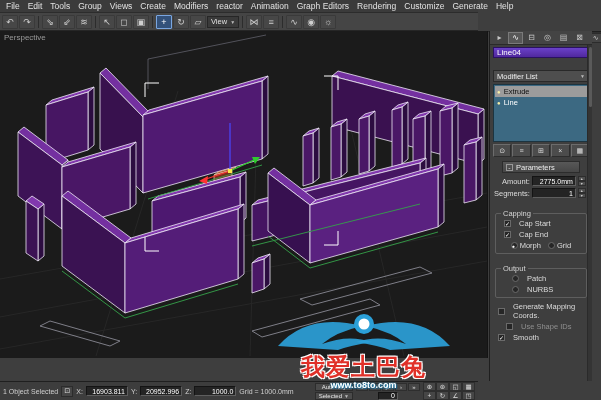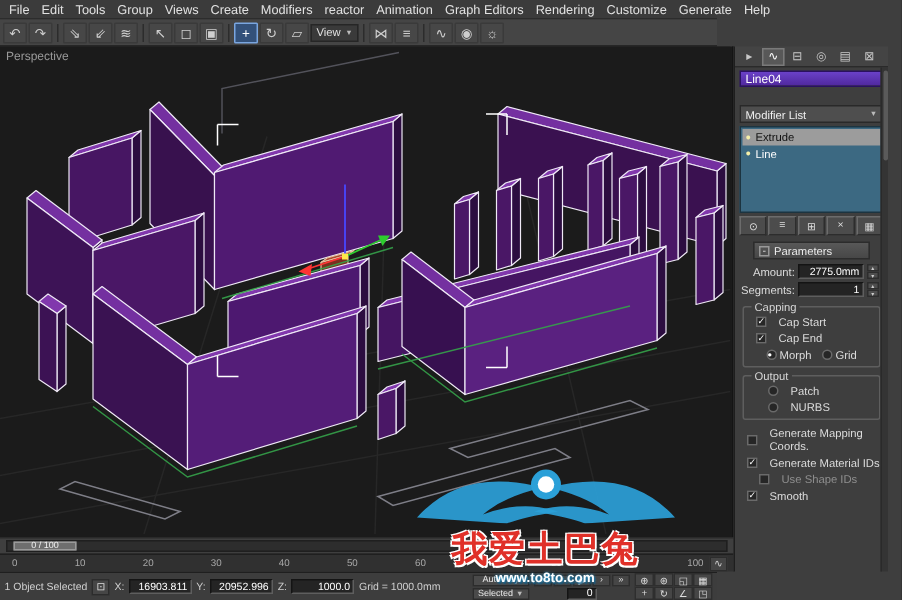--- a/index.html
+++ b/index.html
@@ -7,21 +7,21 @@
 .win{position:relative;width:478px;height:400px;background:#3e3e3e}
 .menubar{height:13px;background:#3b3b3b;display:flex;align-items:center;padding:0 2px;border-bottom:1px solid #2c2c2c}
 .mi{font-size:8.5px;color:#e2e2e2;padding:0 4px;line-height:12px;white-space:nowrap}
 .toolbar{height:18px;background:#454545;display:flex;align-items:center;gap:1px;padding:0 2px;border-bottom:1px solid #262626}
 .tbtn{width:16px;height:14px;display:flex;align-items:center;justify-content:center;font-size:9px;color:#cfcfcf;background:#474747;border:1px solid #3a3a3a;border-radius:1px}
 .tbtn.active{background:#33517a;border-color:#7aa6e0;color:#fff}
 .tsep{width:1px;height:12px;background:#2c2c2c;margin:0 2px}
 .combo{height:12px;background:#3a3a3a;border:1px solid #262626;display:flex;align-items:center;font-size:7.5px;color:#e0e0e0;padding:0 3px;gap:3px}
 .arr{font-size:5px;color:#bbb}
 .main{display:flex;height:350px}
-.leftcol{width:489px;display:flex;flex-direction:column}
+.leftcol{width:489px;display:flex;flex-direction:row}
 .viewport{position:relative;width:489px;height:327px;background:#1b1b1b;border-right:1px solid #141414}
 .vplabel{position:absolute;top:2px;left:4px;font-size:8px;color:#9a9a9a;z-index:5}
 .vp-svg{display:block}
 .timeslider{height:11px;background:#3f3f3f;border-top:1px solid #2a2a2a;padding:1px 4px}
 .ts-track{position:relative;height:8px;background:#2d2d2d;border:1px solid #1f1f1f}
 .ts-handle{position:absolute;left:4px;top:0;width:42px;height:6px;background:#6e6e6e;border:1px solid #9a9a9a;font-size:6px;color:#f2f2f2;display:flex;align-items:center;justify-content:center;line-height:6px}
 .trackbar{height:12px;background:#303030;border-top:1px solid #1f1f1f;display:flex;align-items:center;padding:0 4px 0 8px;gap:0}
 .ticks{flex:1;display:flex;justify-content:space-between;align-items:center}
 .tick{font-size:6.5px;color:#a8a8a8}
 .tb-btn{width:12px;height:10px;background:#454545;border:1px solid #2c2c2c;color:#ccc;font-size:7px;display:flex;align-items:center;justify-content:center;margin-left:4px}
@@ -39,21 +39,21 @@
 .sbtns{display:flex;gap:1px;margin:2px 3px;height:13px}
 .sbtn{flex:1;background:#4c4c4c;border:1px solid #2d2d2d;border-top-color:#6c6c6c;border-left-color:#6c6c6c;display:flex;align-items:center;justify-content:center;font-size:7px;color:#ddd}
 .rollhead{margin:2px 12px 1px;height:12px;background:linear-gradient(#585858,#474747);border:1px solid #2c2c2c;display:flex;align-items:center;gap:3px;padding:0 3px;font-weight:normal;color:#ececec}
 .rbox{width:7px;height:7px;border:1px solid #999;font-size:7px;line-height:5px;text-align:center;color:#ddd}
 .params{flex:1;padding:1px 2px;overflow:hidden}
 .prow{display:flex;align-items:center;justify-content:flex-end;gap:2px;padding:1px 4px 1px 2px}
 .plabel{color:#dcdcdc}
 .pfield{width:44px;height:10px;background:#242424;border:1px solid #141414;border-bottom-color:#5e5e5e;border-right-color:#5e5e5e;color:#fff;font-size:7px;display:flex;align-items:center;justify-content:flex-end;padding:0 2px}
 .spin{display:flex;flex-direction:column;width:8px}
 .spin span{height:5px;background:#4e4e4e;border:1px solid #2d2d2d;font-size:4px;line-height:3px;text-align:center;color:#ccc}
-.group{margin:5px 3px 3px;border:1px solid #5e5e5e;border-radius:2px;position:relative;padding:4px 2px 2px}
+.group{margin:14px 3px 3px;border:1px solid #5e5e5e;border-radius:2px;position:relative;padding:4px 2px 2px}
 .legend{position:absolute;top:-5px;left:5px;background:#3e3e3e;padding:0 2px;color:#d6d6d6}
 .cbrow{display:flex;align-items:center;gap:8px;padding:1px 2px 1px 6px}
 .cb{width:7px;height:7px;background:#262626;border:1px solid #6a6a6a;font-size:6px;line-height:6px;text-align:center;color:#fff;flex:0 0 auto}
 .rb{width:7px;height:7px;background:#262626;border:1px solid #6a6a6a;border-radius:50%;font-size:5px;line-height:6px;text-align:center;color:#fff;flex:0 0 auto}
 .radinline{display:flex;gap:7px;justify-content:center;align-items:center;padding:1px 0}
 .radinline span{display:inline-flex;align-items:center;gap:2px}
 .dim{color:#8f8f8f}
 .indent{padding-left:14px}
 .pscroll{position:absolute;right:0;top:14px;bottom:0;width:5px;background:#343434;border-left:1px solid #2a2a2a}
 .pthumb{position:absolute;top:2px;left:1px;width:3px;height:60px;background:#5a5a5a;border-radius:2px}
@@ -356,24 +356,20 @@
           </div>
           <div class="cbrow indent">
             <span class="rb"></span>
             <span class="plabel">NURBS</span>
           </div>
         </div>
         <div class="cbrow">
           <span class="cb"></span>
           <span class="plabel">Generate Mapping Coords.</span>
         </div>
-        <div class="cbrow">
-          <span class="cb">✓</span>
-          <span class="plabel">Generate Material IDs</span>
-        </div>
         <div class="cbrow indent">
           <span class="cb"></span>
           <span class="plabel dim">Use Shape IDs</span>
         </div>
         <div class="cbrow">
           <span class="cb">✓</span>
           <span class="plabel">Smooth</span>
         </div>
       </div>
       <div class="pscroll">

